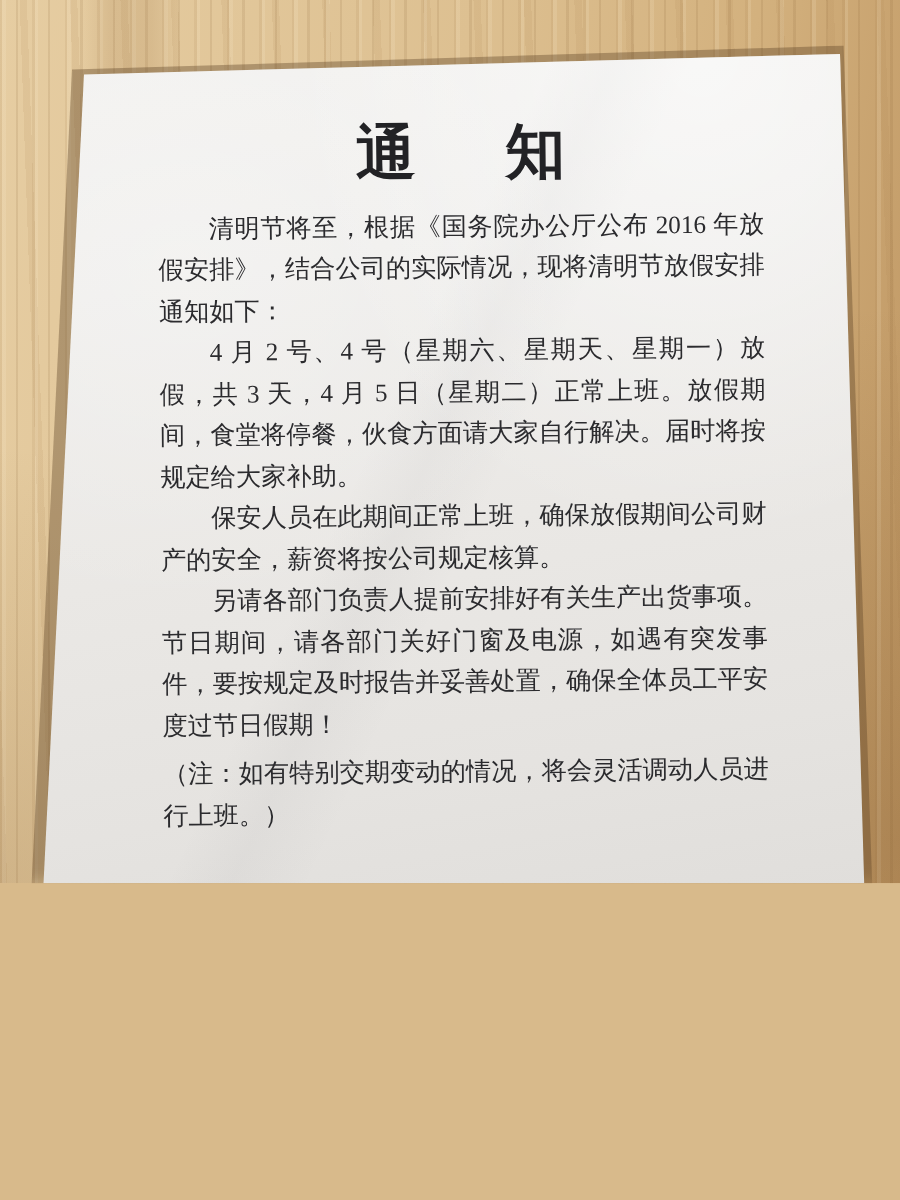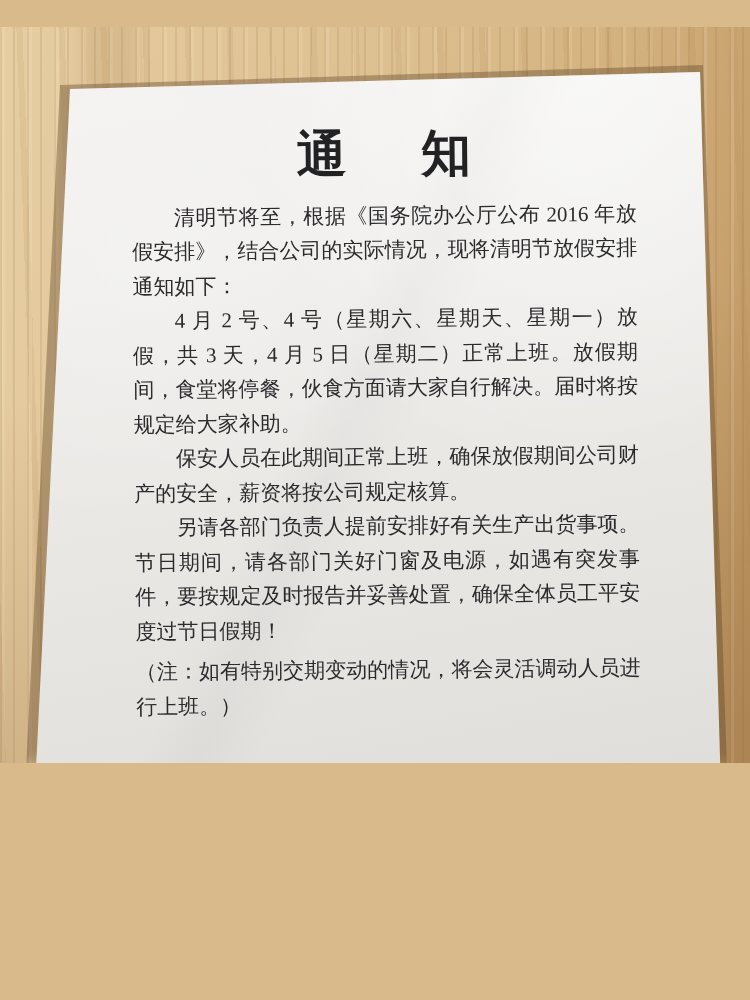--- a/index.html
+++ b/index.html
@@ -1,21 +1,21 @@
 <!DOCTYPE html>
 <html><head>
 <meta charset="utf-8">
 <style>
   html,body{margin:0;padding:0;}
   body{
     width:750px;height:1000px;overflow:hidden;
     font-family:"Liberation Serif","DejaVu Serif",serif;
     background:#d8ba8b;
   }
-  .scene{position:relative;width:750px;height:736px;overflow:hidden;margin-top:27px;}
+  .scene{position:relative;width:750px;height:736px;overflow:hidden;}
 
   
   .wood{
     position:absolute;inset:0;
     background:
       linear-gradient(90deg, transparent 70px, rgba(146,104,56,0.15) 92px,
         rgba(146,104,56,0.15) 126px, transparent 150px),
       repeating-linear-gradient(90deg,
         rgba(146,105,58,0.10) 0px, rgba(146,105,58,0.10) 2px,
         rgba(255,244,220,0.14) 2px, rgba(255,244,220,0.14) 5px,

